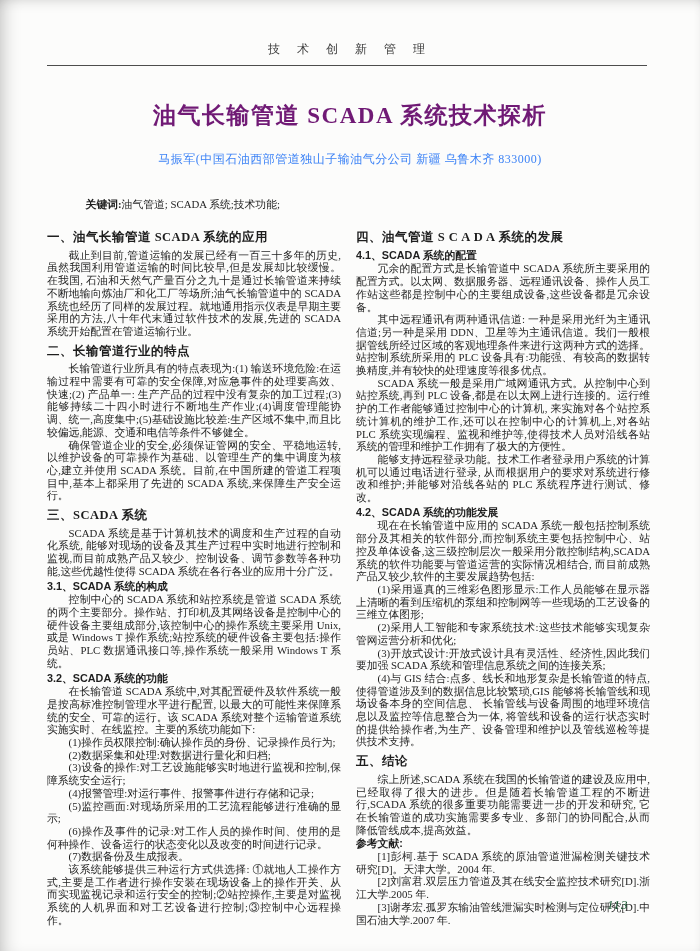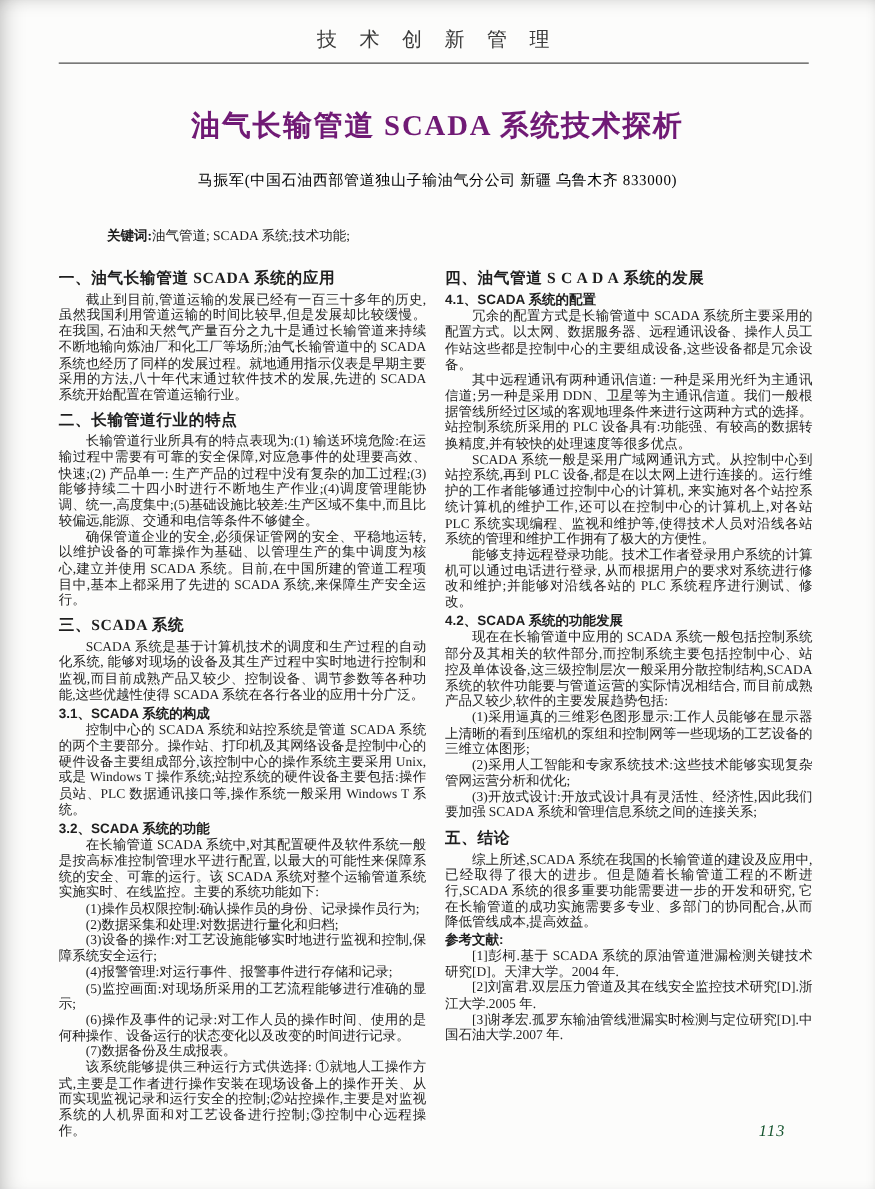--- a/index.html
+++ b/index.html
@@ -8,23 +8,23 @@
     width:700px; height:951px;
     background:#fcfcfb;
     overflow:hidden;
     font-family:"Liberation Serif","DejaVu Serif",serif;
     color:#1e1e1e;
     box-shadow: inset 14px 0 20px -14px rgba(0,0,0,.30),
                 inset 0 12px 16px -14px rgba(0,0,0,.18),
                 inset -6px 0 10px -8px rgba(0,0,0,.10);
   }
   .journal-header {
-    padding-top:22px;
+    padding-top:41px;
     text-align:center;
-    font-size:16px;
+    font-size:12px;
     letter-spacing:7px;
     color:#3a3a3a;
   }
   .header-divider {
     margin:7px 53px 0 47px;
     border:0;
     border-top:1.5px solid #4d4d4d;
   }
   .article-title {
     margin-top:34px;
@@ -32,21 +32,21 @@
     font-size:23px;
     font-weight:bold;
     letter-spacing:1.5px;
     color:#701a75;
   }
   .author-line {
     margin-top:20px;
     text-align:center;
     font-size:12px;
     letter-spacing:.5px;
-    color:#000000;
+    color:#3b82f6;
   }
   .abstract-block {
     margin:27px 58px 0 64px;
     font-size:10.8px;
     line-height:18px;
     text-align:justify;
   }
   .abstract-p, .keywords-p { text-indent:2em; margin:0; }
   .b { font-weight:bold; }
   .columns {
@@ -133,20 +133,21 @@
       <div class="h-sub">4.1、SCADA 系统的配置</div>
       <p class="body-p">冗余的配置方式是长输管道中 SCADA 系统所主要采用的配置方式。以太网、数据服务器、远程通讯设备、操作人员工作站这些都是控制中心的主要组成设备,这些设备都是冗余设备。</p>
       <p class="body-p">其中远程通讯有两种通讯信道: 一种是采用光纤为主通讯信道;另一种是采用 DDN、卫星等为主通讯信道。我们一般根据管线所经过区域的客观地理条件来进行这两种方式的选择。站控制系统所采用的 PLC 设备具有:功能强、有较高的数据转换精度,并有较快的处理速度等很多优点。</p>
       <p class="body-p">SCADA 系统一般是采用广域网通讯方式。从控制中心到站控系统,再到 PLC 设备,都是在以太网上进行连接的。运行维护的工作者能够通过控制中心的计算机, 来实施对各个站控系统计算机的维护工作,还可以在控制中心的计算机上,对各站 PLC 系统实现编程、监视和维护等,使得技术人员对沿线各站系统的管理和维护工作拥有了极大的方便性。</p>
       <p class="body-p">能够支持远程登录功能。技术工作者登录用户系统的计算机可以通过电话进行登录, 从而根据用户的要求对系统进行修改和维护;并能够对沿线各站的 PLC 系统程序进行测试、修改。</p>
       <div class="h-sub">4.2、SCADA 系统的功能发展</div>
       <p class="body-p">现在在长输管道中应用的 SCADA 系统一般包括控制系统部分及其相关的软件部分,而控制系统主要包括控制中心、站控及单体设备,这三级控制层次一般采用分散控制结构,SCADA 系统的软件功能要与管道运营的实际情况相结合, 而目前成熟产品又较少,软件的主要发展趋势包括:</p>
       <p class="body-p">(1)采用逼真的三维彩色图形显示:工作人员能够在显示器上清晰的看到压缩机的泵组和控制网等一些现场的工艺设备的三维立体图形;</p>
       <p class="body-p">(2)采用人工智能和专家系统技术:这些技术能够实现复杂管网运营分析和优化;</p>
       <p class="body-p">(3)开放式设计:开放式设计具有灵活性、经济性,因此我们要加强 SCADA 系统和管理信息系统之间的连接关系;</p>
+      <p class="body-p">(4)与 GIS 结合:点多、线长和地形复杂是长输管道的特点,使得管道涉及到的数据信息比较繁琐,GIS 能够将长输管线和现场设备本身的空间信息、 长输管线与设备周围的地理环境信息以及监控等信息整合为一体, 将管线和设备的运行状态实时的提供给操作者,为生产、设备管理和维护以及管线巡检等提供技术支持。</p>
       <div class="h-main">五、结论</div>
       <p class="body-p">综上所述,SCADA 系统在我国的长输管道的建设及应用中,已经取得了很大的进步。但是随着长输管道工程的不断进行,SCADA 系统的很多重要功能需要进一步的开发和研究, 它在长输管道的成功实施需要多专业、多部门的协同配合,从而降低管线成本,提高效益。</p>
       <div class="refs-label">参考文献:</div>
       <p class="body-p">[1]彭柯.基于 SCADA 系统的原油管道泄漏检测关键技术研究[D]。天津大学。2004 年.</p>
       <p class="body-p">[2]刘富君.双层压力管道及其在线安全监控技术研究[D].浙江大学.2005 年.</p>
       <p class="body-p">[3]谢孝宏.孤罗东输油管线泄漏实时检测与定位研究[D].中国石油大学.2007 年.</p>
     </div>
 
   </div>
 

